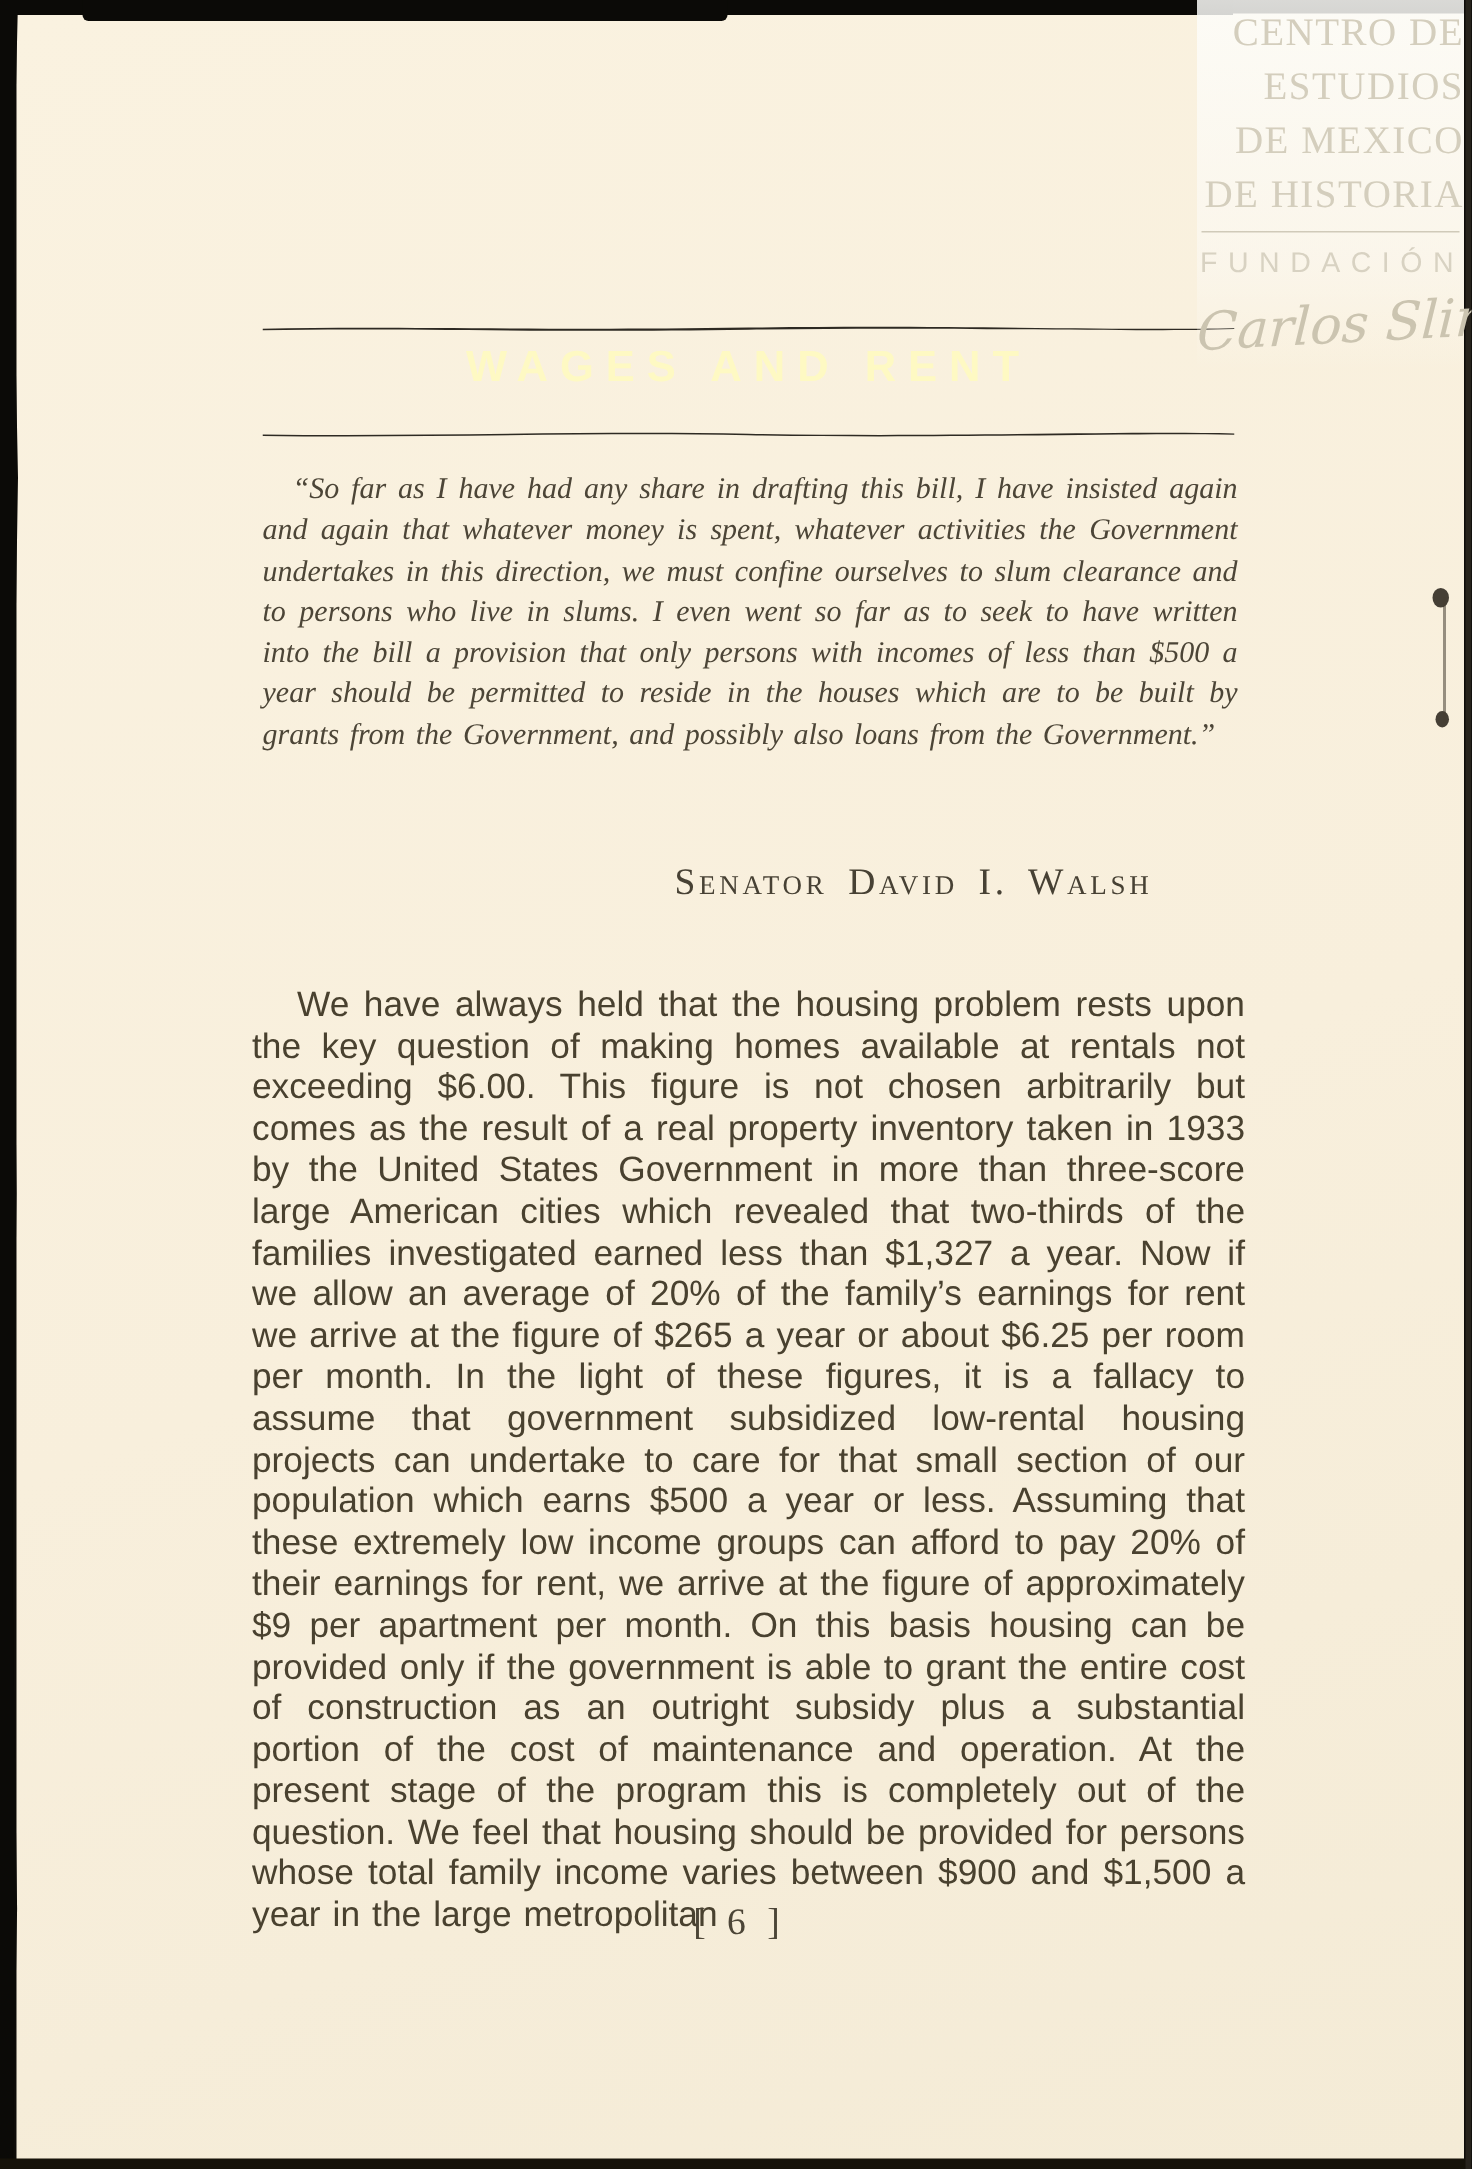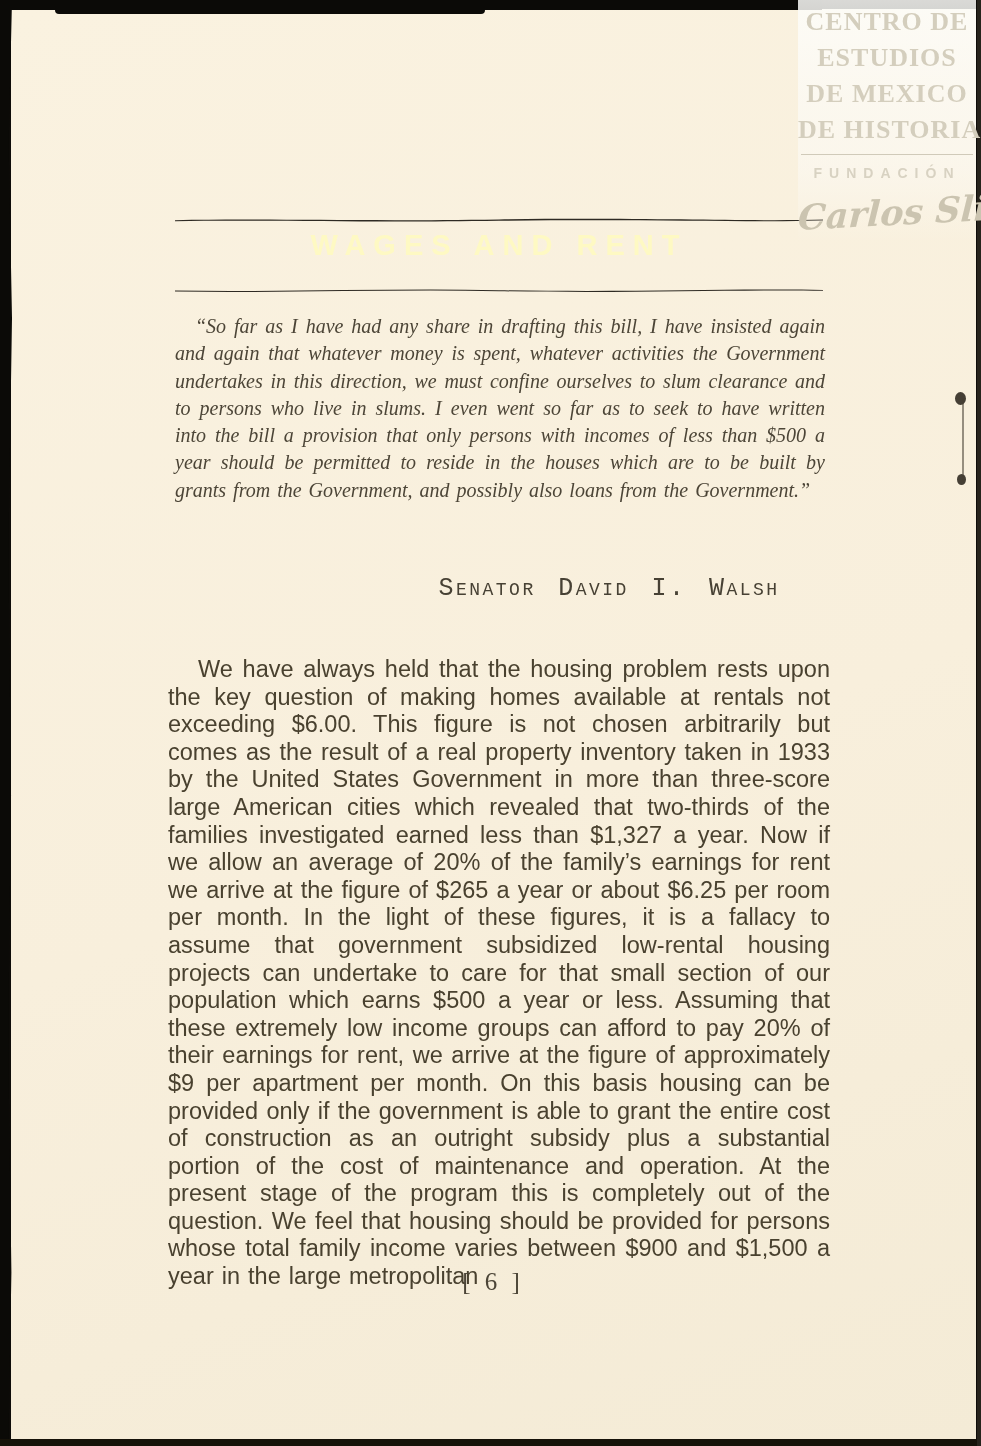--- a/index.html
+++ b/index.html
@@ -21,28 +21,27 @@
   .edge-left-base{position:absolute;left:0;top:0;width:9px;height:1446px;background:#0b0a07;z-index:3;}
   .edge-bottom{position:absolute;left:0;bottom:0;width:981px;height:7px;background:#161209;z-index:4;}
   .edge-right{position:absolute;right:0;top:0;width:4px;height:1446px;background:#27231c;z-index:4;}
   .speck{position:absolute;background:#453f35;border-radius:50%;z-index:5;}
   .speck.s1{left:955px;top:392px;width:11px;height:13px;}
   .speck.s2{left:957px;top:474px;width:9px;height:11px;}
   .speck-line{position:absolute;left:962px;top:398px;width:2px;height:84px;background:rgba(70,62,50,.55);z-index:5;}
 
   
   .watermark{
-    position:absolute;top:0;right:5px;width:178px;z-index:6;text-align:center;
+    position:absolute;top:0;right:5px;width:178px;z-index:6;text-align:right;
     padding:4px 0 10px 0;
     background:linear-gradient(to bottom,rgba(253,253,250,.85) 0%,rgba(252,250,245,.55) 70%,rgba(252,250,245,0) 100%);
-    font-weight:bold;
   }
   .wm-line{font-family:"Liberation Serif",serif;font-size:26px;line-height:36px;color:#d4cebd;letter-spacing:1px;white-space:nowrap;}
   .wm-rule{width:172px;border-top:1.5px solid #d0cab9;margin:6px auto 10px auto;}
-  .wm-foundation{font-family:"Liberation Sans",sans-serif;font-size:14px;letter-spacing:7px;color:#d8d2c2;white-space:nowrap;margin-left:0;}
+  .wm-foundation{font-family:"Liberation Sans",sans-serif;font-size:19px;letter-spacing:7px;color:#d8d2c2;white-space:nowrap;margin-left:0;}
   .wm-signature{
     font-family:"DejaVu Serif",serif;font-style:italic;font-size:35px;color:#cbc4b0;
     transform:rotate(-3deg) skewX(-6deg);display:inline-block;margin-top:10px;white-space:nowrap;
   }
 
   
   .rule{position:absolute;left:175px;width:648px;height:8px;z-index:2;}
   .rule.top{top:210px;}
   .rule.bottom{top:280px;}
   .title{
@@ -54,21 +53,21 @@
   
   .quote{
     position:absolute;left:175px;top:313px;width:650px;z-index:2;
     font-family:"Liberation Serif",serif;font-style:italic;font-size:20px;line-height:27.3px;
     color:#4c4537;text-align:justify;text-indent:20px;word-spacing:2px;
   }
   .attribution{
     position:absolute;left:359px;top:573px;width:500px;z-index:2;text-align:center;
     font-family:"Liberation Serif",serif;font-size:25px;line-height:31px;color:#474134;
   }
-  .attribution .author{font-variant:small-caps;letter-spacing:2.5px;word-spacing:5px;font-family:Liberation Mono, monospace;}
+  .attribution .author{font-variant:small-caps;letter-spacing:2.5px;word-spacing:5px;}
 
   
   .bodytext{
     position:absolute;left:168px;top:656px;width:662px;z-index:2;
     font-family:Liberation Sans, sans-serif;font-size:23.5px;line-height:27.6px;
     color:#49412f;text-align:justify;text-indent:30px;word-spacing:1.5px;
   }
 
   .pageno{
     position:absolute;left:168px;top:1268px;width:650px;z-index:2;text-align:center;

